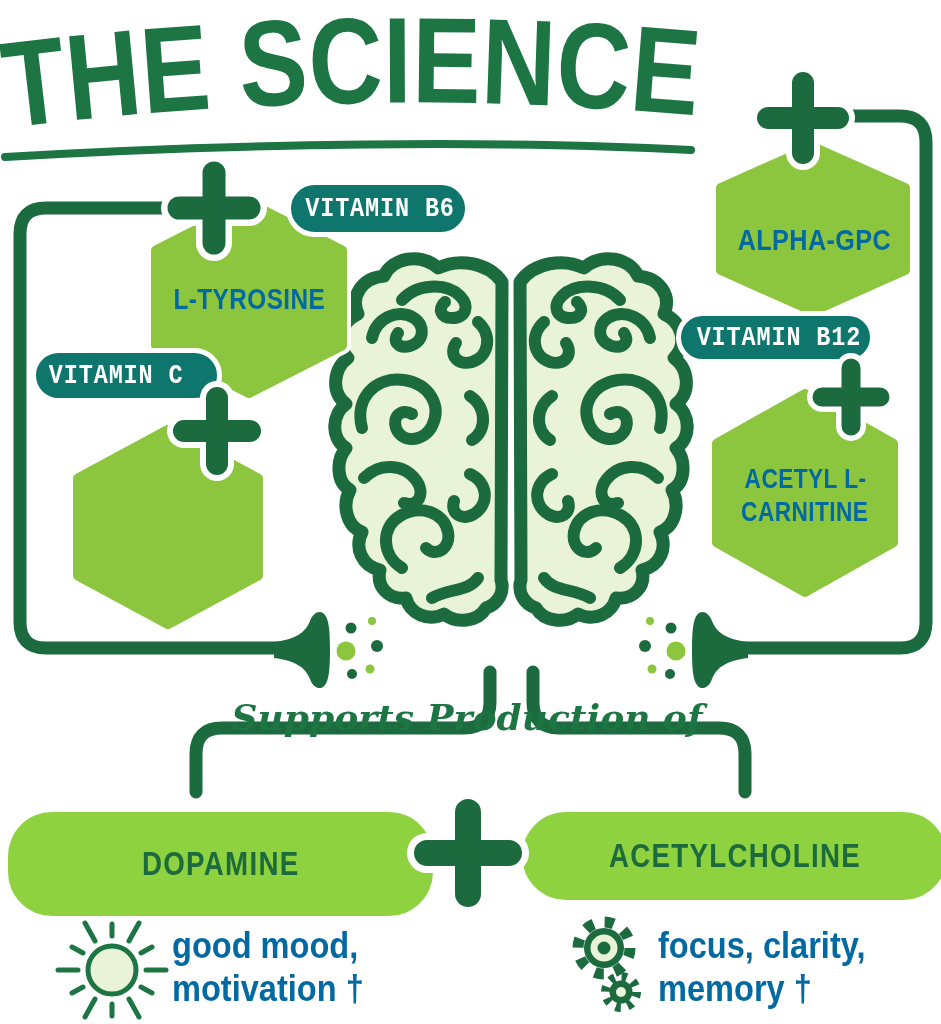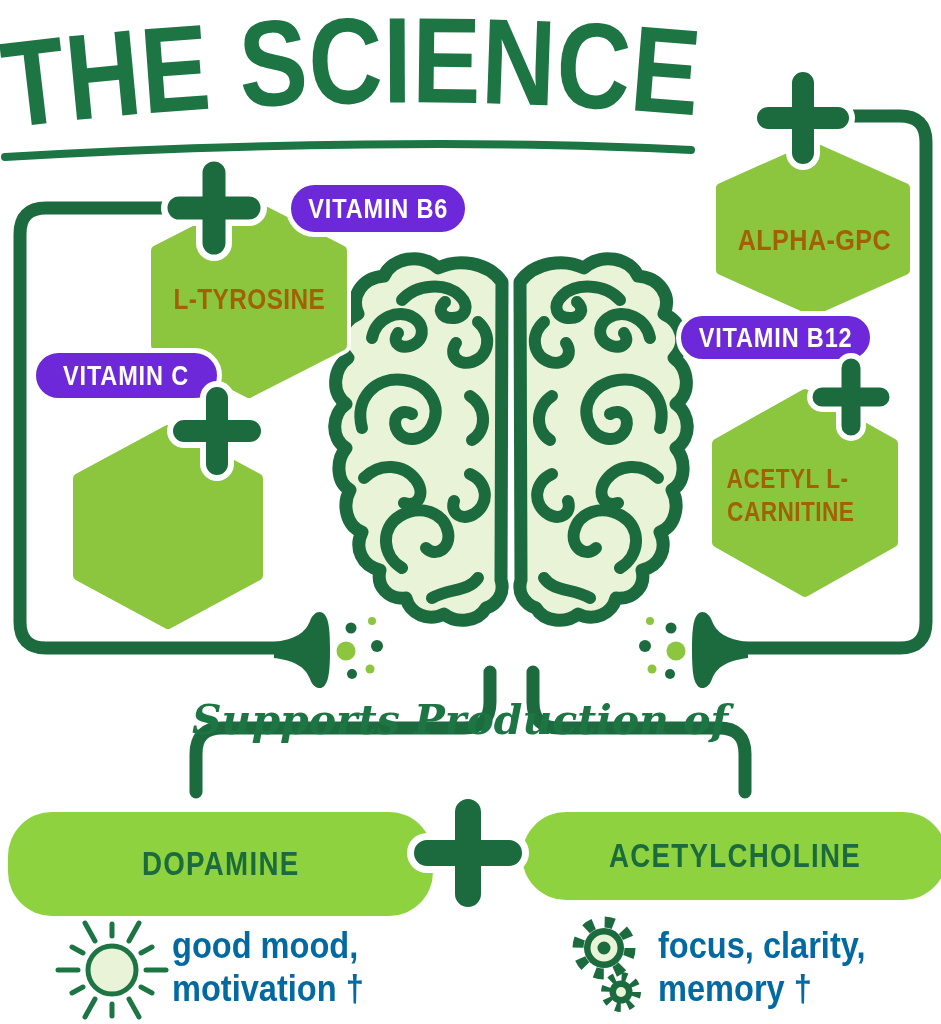--- a/index.html
+++ b/index.html
@@ -1,36 +1,36 @@
 <!DOCTYPE html>
 <html><head>
 <meta charset="utf-8">
 <style>
   html,body{margin:0;padding:0;background:#ffffff;}
   .canvas{position:relative;width:941px;height:1024px;background:#ffffff;overflow:hidden;
           font-family:"Liberation Sans",sans-serif;}
   .layer{position:absolute;left:0;top:0;width:941px;height:1024px;}
   .z1{z-index:1}.z3{z-index:3}
 
-  .pill-dark{position:absolute;z-index:2;background:#6d28d9;border:5px solid #ffffff;
-    border-radius:999px;display:flex;align-items:center;justify-content:center;
-    color:#ffffff;box-sizing:border-box;}
+  .pill-dark{position:absolute;z-index:2;background:#0f766e;border:5px solid #ffffff;
+    border-radius:999px;display:flex;align-items:center;justify-content:flex-start;
+    color:#ffffff;box-sizing:border-box;font-family:Liberation Mono, monospace;}
   .pill-light{position:absolute;z-index:2;background:#8ed23f;border-radius:44px;
     display:flex;align-items:center;justify-content:center;color:#1c6b3e;box-sizing:border-box;}
   .cond{display:inline-block;transform:scaleX(0.84);white-space:nowrap;
     font-weight:bold;letter-spacing:1px;}
   .pill-dark .cond{font-size:28px;}
   .pill-light .cond{font-size:33px;letter-spacing:1.5px;}
 
-  .hex-label{position:absolute;z-index:2;color:#a16207;font-weight:bold;}
+  .hex-label{position:absolute;z-index:2;color:#0369a1;text-align:center;font-weight:bold;}
   .hex-label .cond{letter-spacing:0.5px;}
 
   .script-heading{position:absolute;z-index:2;left:192px;top:696px;width:550px;
-    text-align:left;color:#1d7544;font-family:"DejaVu Serif",serif;
-    font-style:italic;font-weight:bold;font-size:41px;}
+    text-align:center;color:#1d7544;font-family:"DejaVu Serif",serif;
+    font-style:italic;font-weight:bold;font-size:36px;}
 
   .benefit{position:absolute;z-index:2;color:#0369a1;font-weight:bold;
     font-size:37px;line-height:43px;}
   .benefit .ln{display:block;transform:scaleX(0.88);transform-origin:left center;white-space:nowrap;}
 </style>
 </head>
 <body>
 
 <div class="canvas">
 

